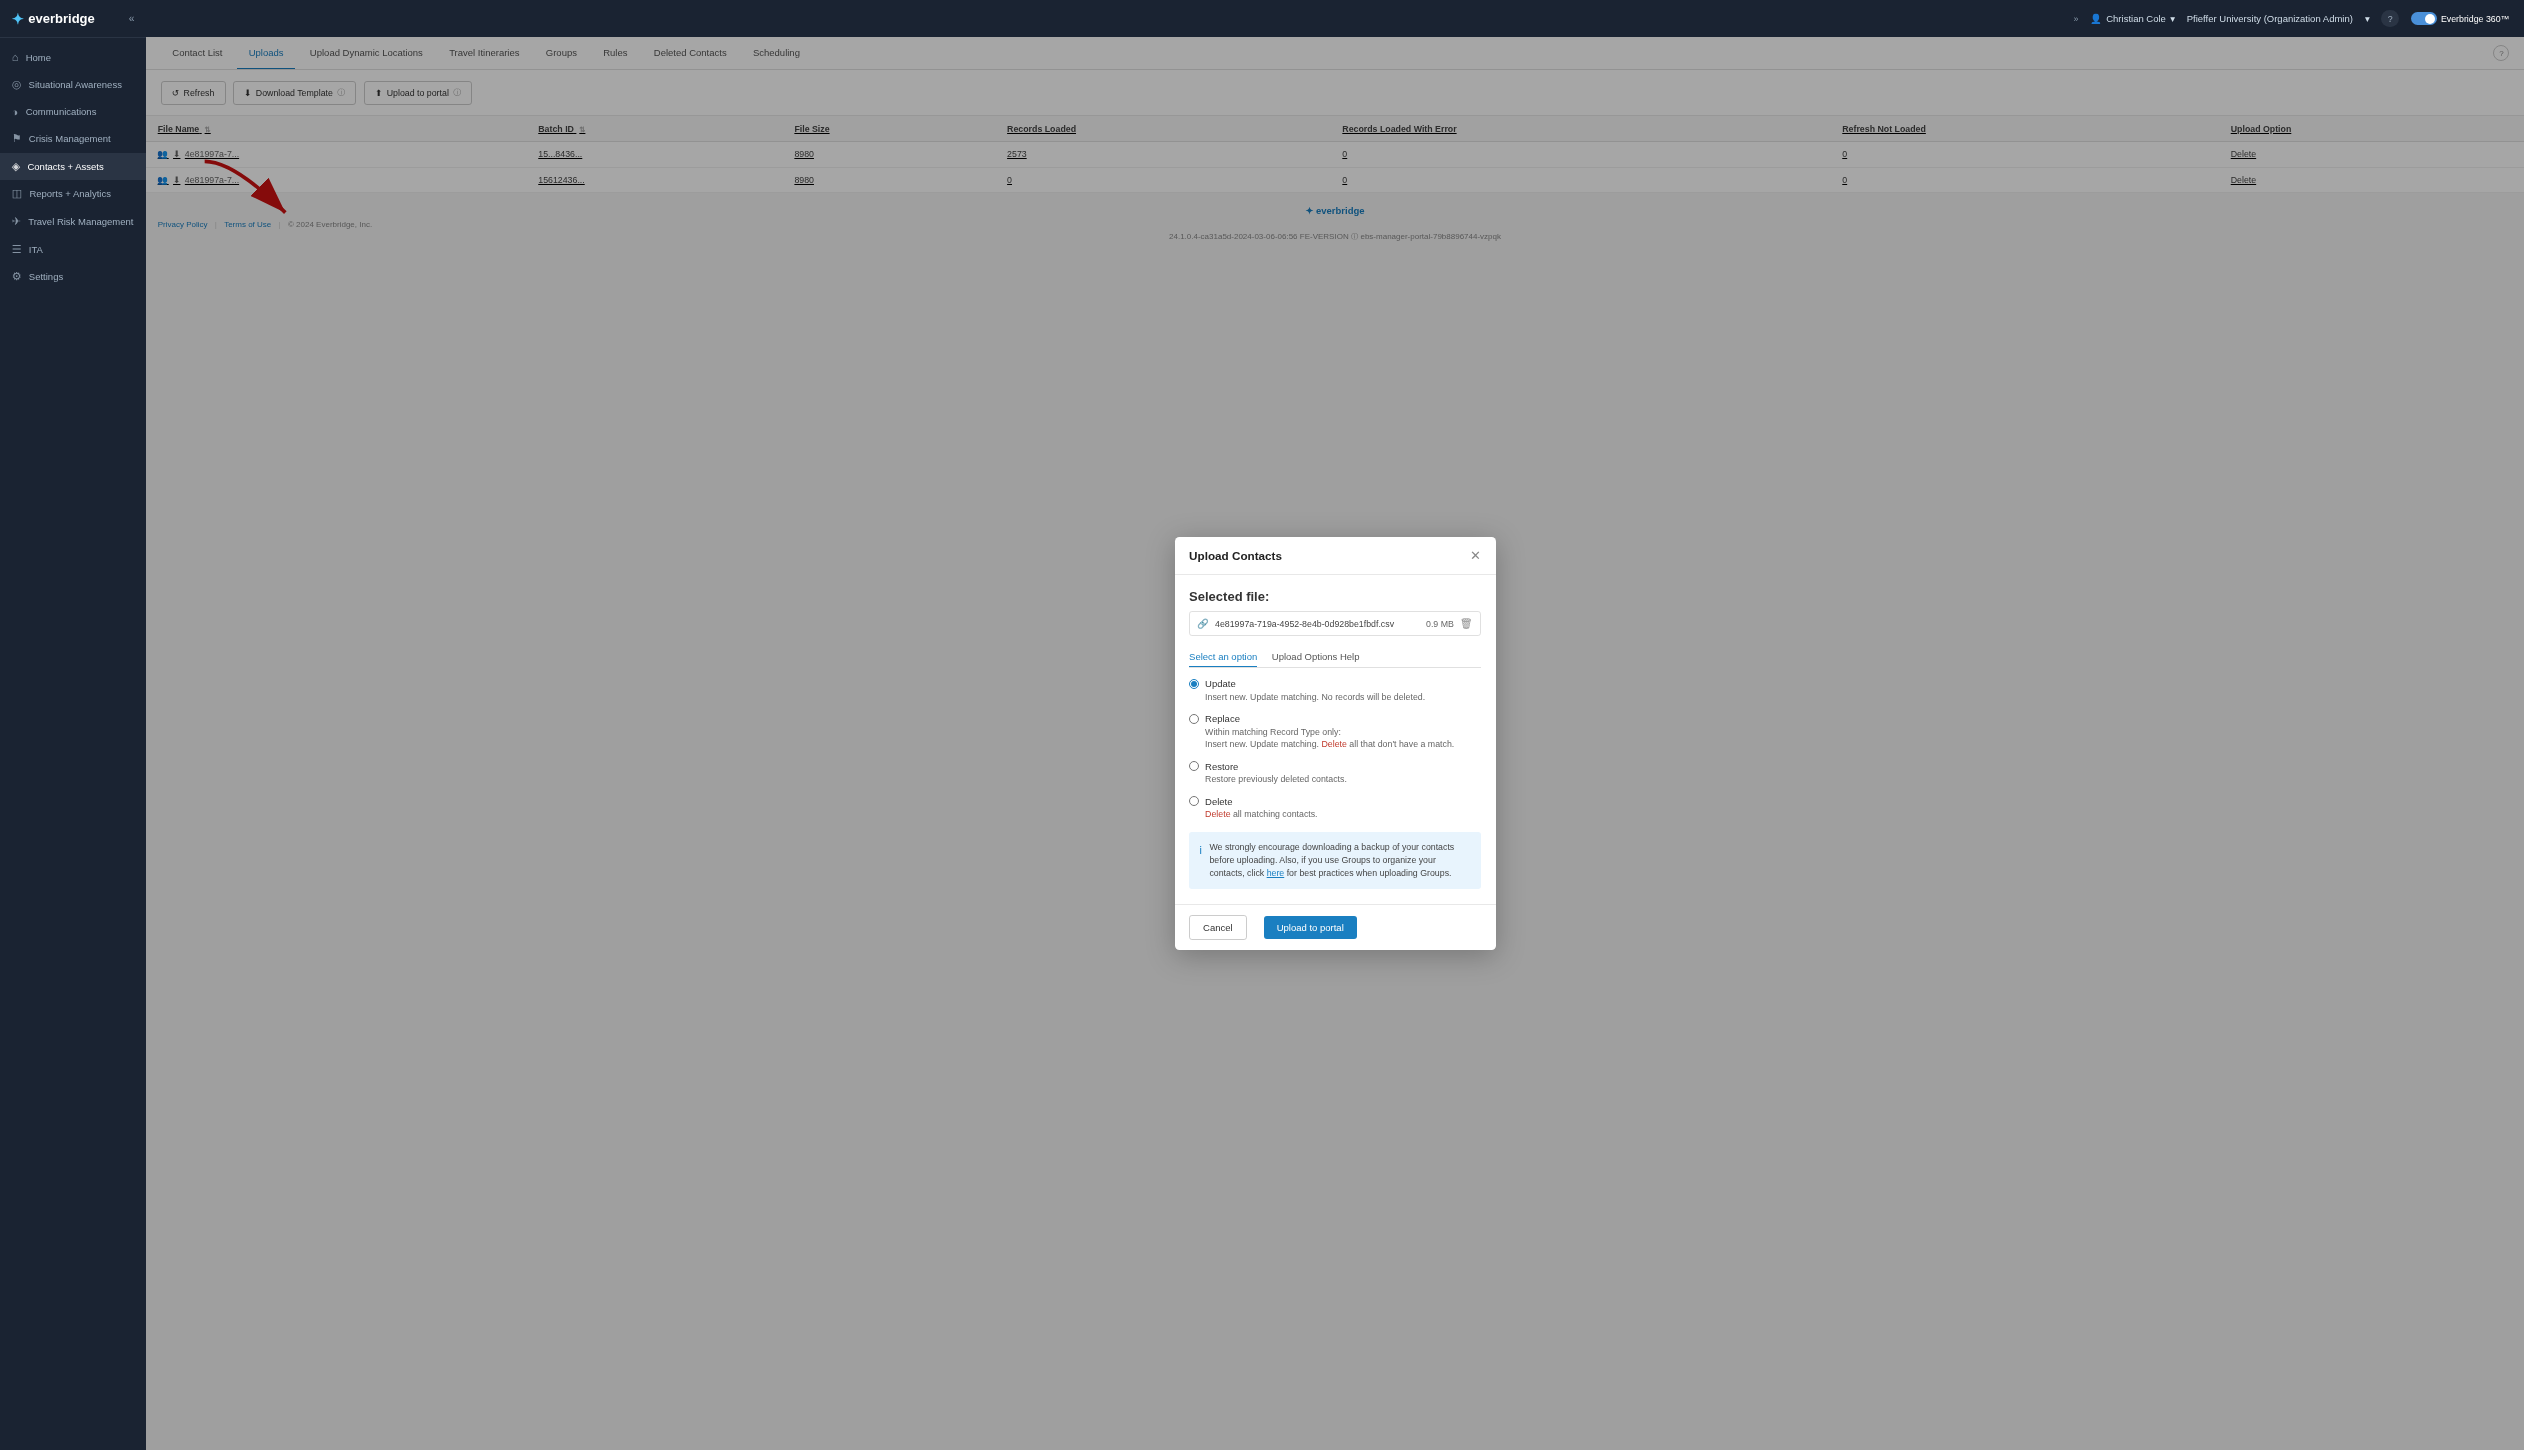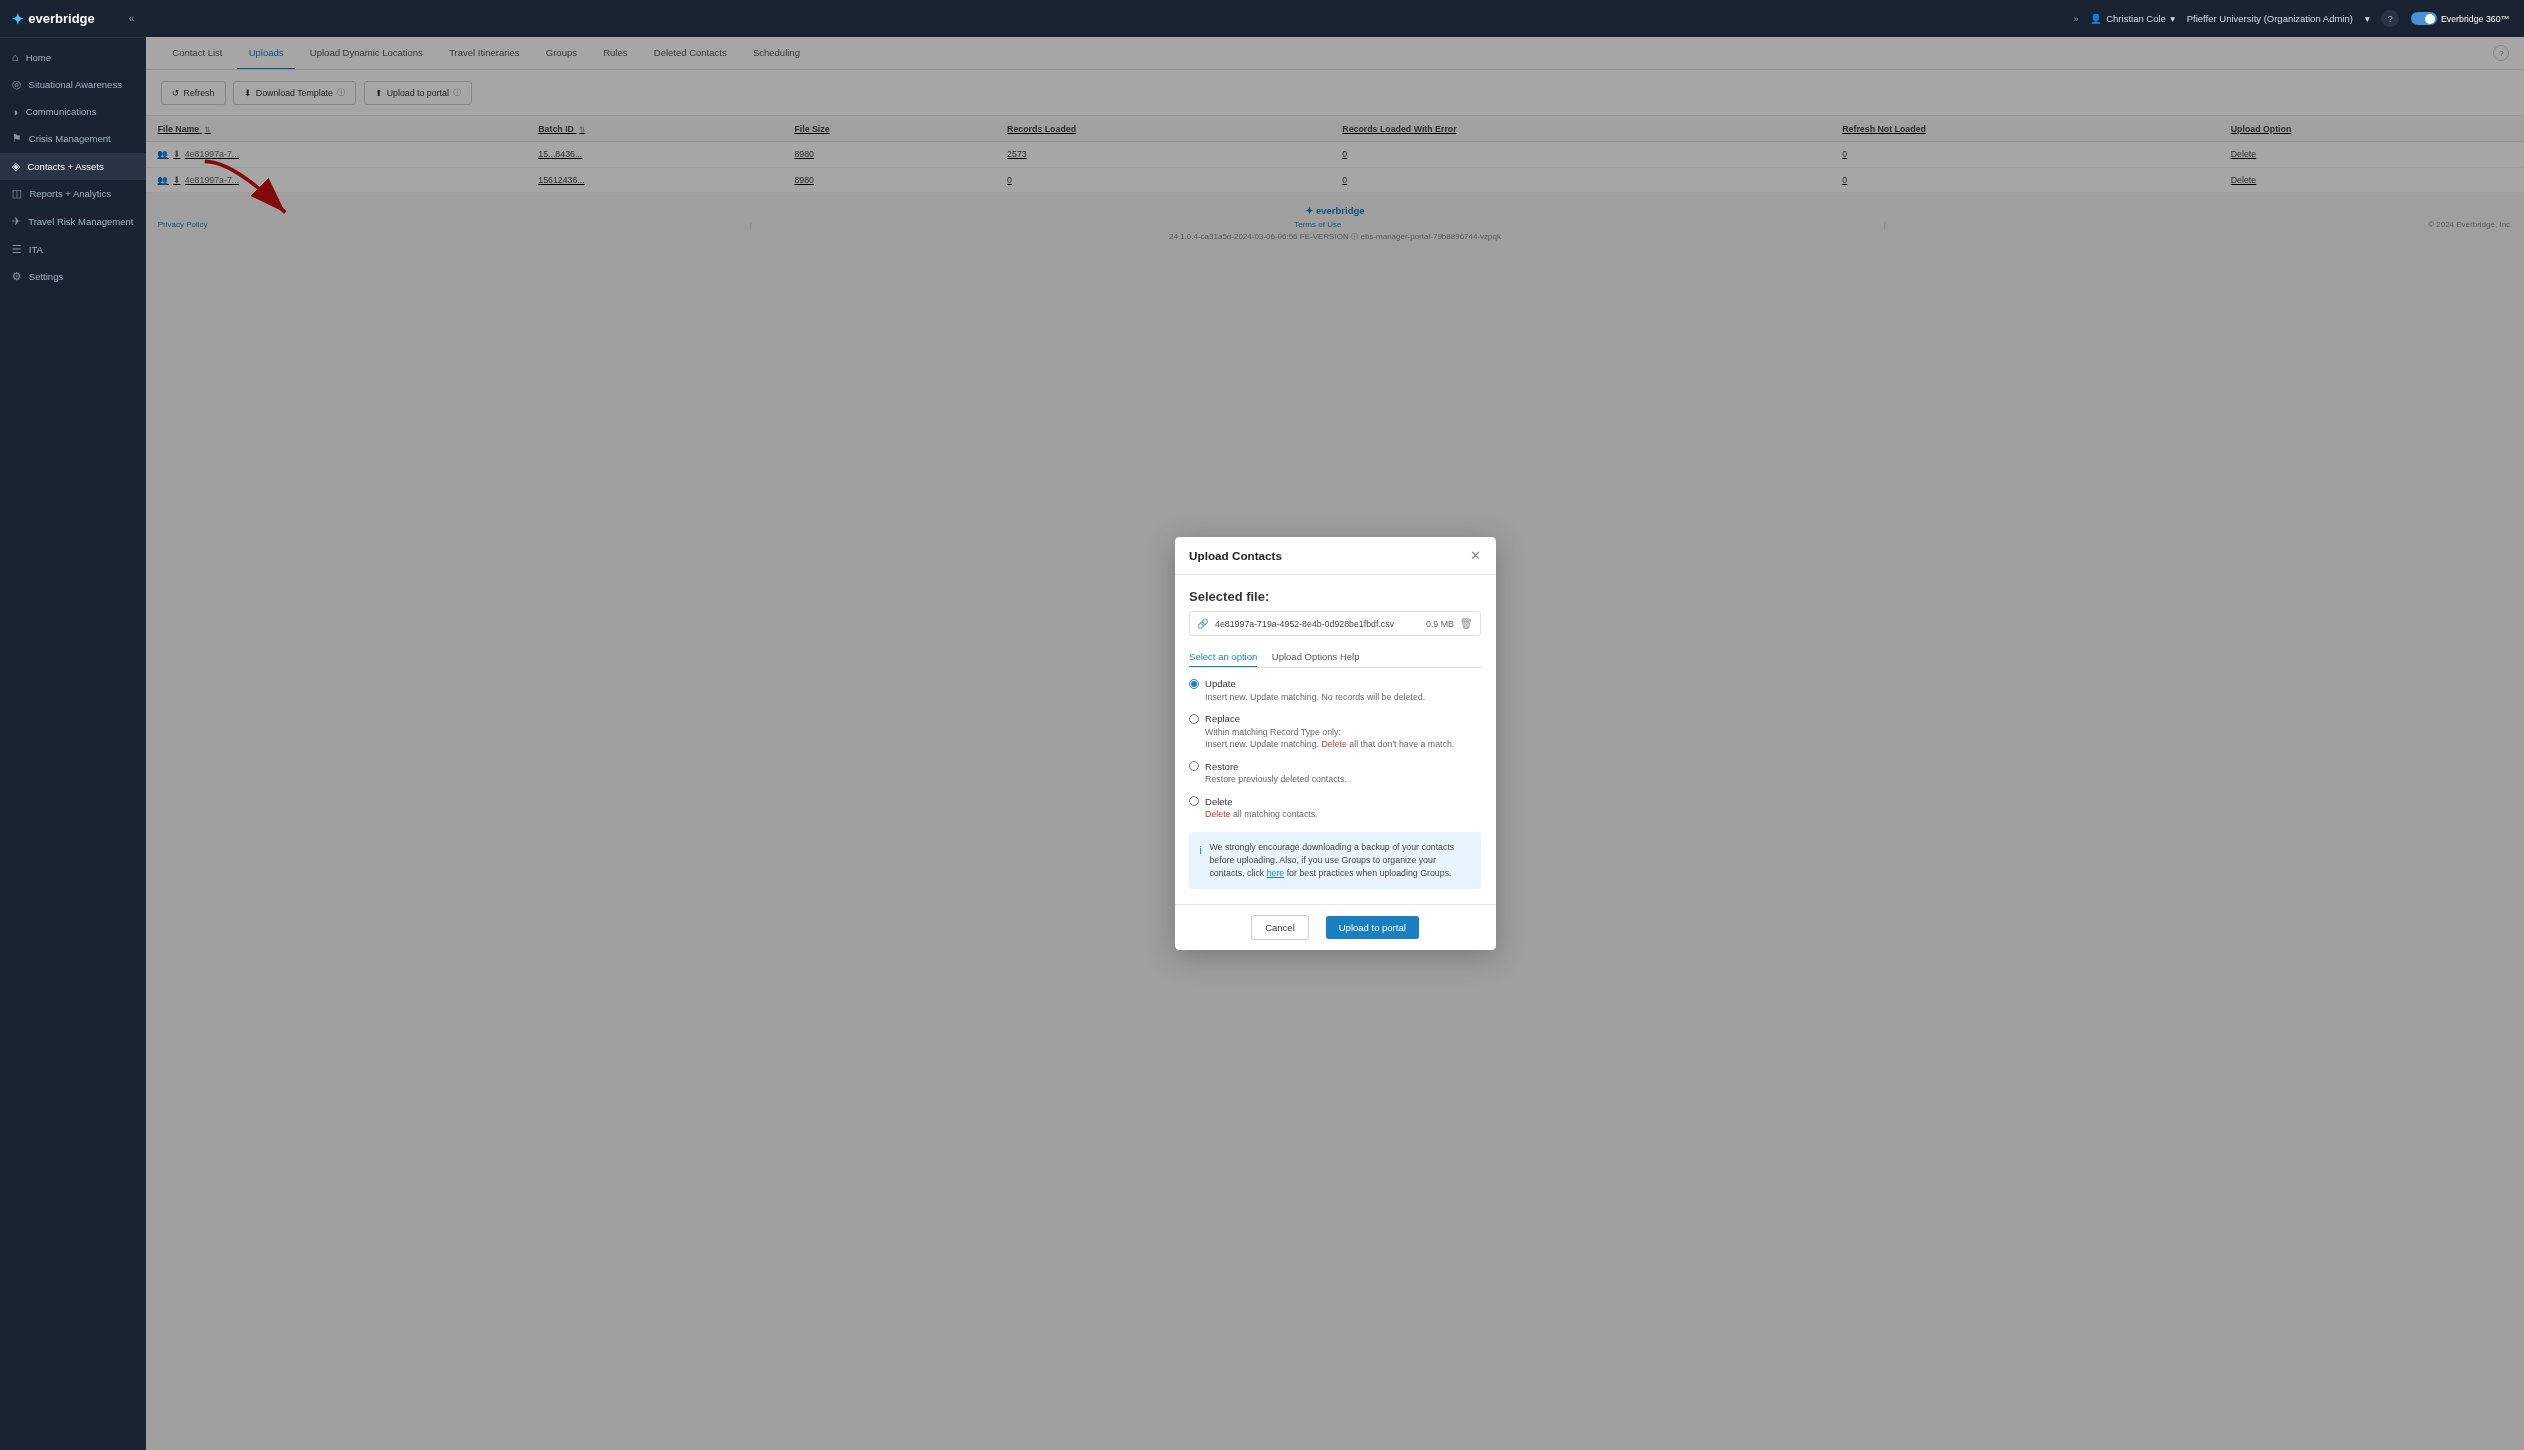--- a/index.html
+++ b/index.html
@@ -318,21 +318,21 @@
       font-size: 8.8px;
       color: #444;
       line-height: 1.5;
     }
     .info-icon { color: #1a7fc1; font-size: 11px; margin-top: 0.7px; flex-shrink: 0; }
     .info-link { color: #1a7fc1; text-decoration: underline; cursor: pointer; }
 
     .modal-footer {
       display: flex;
       align-items: center;
-      justify-content: center;
+      justify-content: flex-start;
       gap: 17px;
       padding: 10.2px 14.6px;
       border-top: 0.7px solid #e8e8e8;
     }
     .btn-cancel {
       padding: 5.8px 13px;
       border: 0.7px solid #ccc;
       border-radius: 2.9px;
       background: white;
       font-size: 9.5px;
@@ -363,21 +363,21 @@
 
     
     .page-footer {
       background: #f5f5f5;
       text-align: center;
       padding: 11.7px;
       font-size: 8px;
       color: #888;
     }
     .footer-logo { color: #1a7fc1; font-weight: bold; font-size: 9.5px; margin-bottom: 4.4px; }
-    .footer-links { display: flex; align-items: center; justify-content: space-between; gap: 7.3px; margin-bottom: 2.9px; }
+    .footer-links { display: flex; align-items: center; justify-content: flex-start; gap: 7.3px; margin-bottom: 2.9px; }
     .footer-link { color: #1a7fc1; cursor: pointer; text-decoration: none; }
     .footer-divider { color: #ccc; }
   </style>
 </head>
 <body>
 
 <div class="sidebar">
   <div class="sidebar-logo">
     <div class="logo-text">
       <span class="logo-icon">✦</span>

